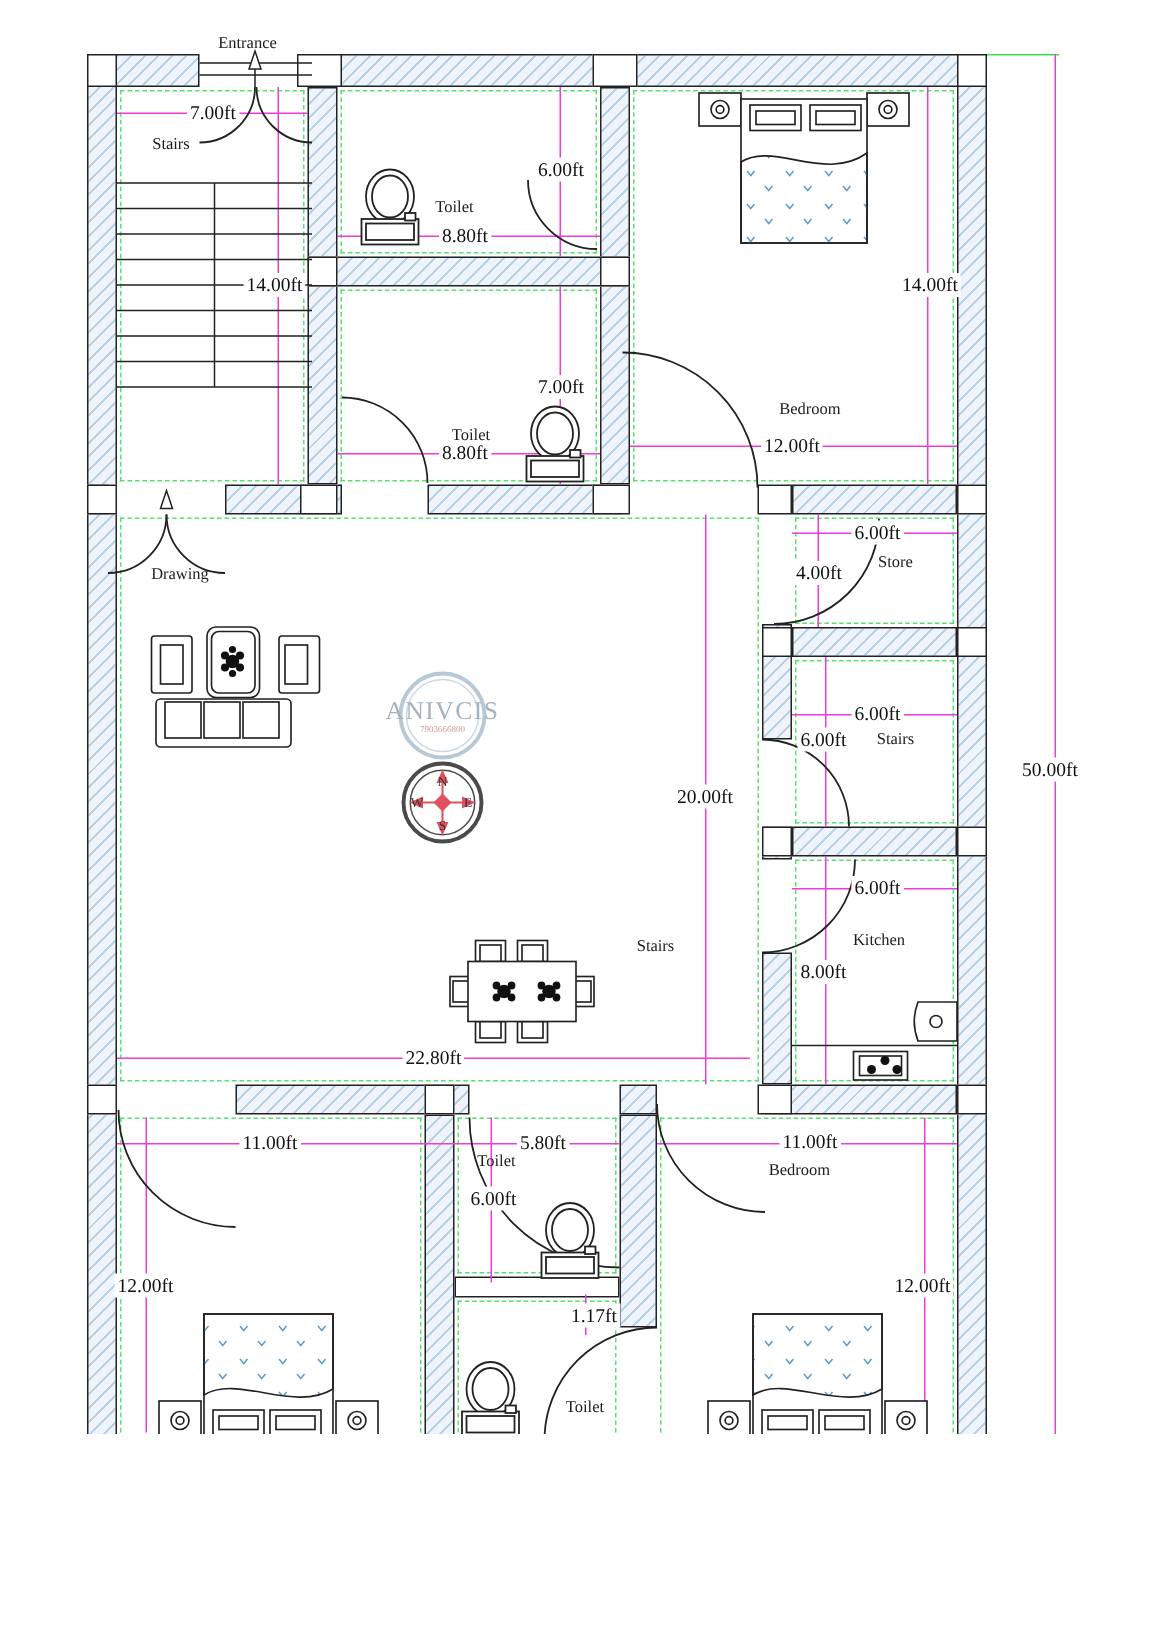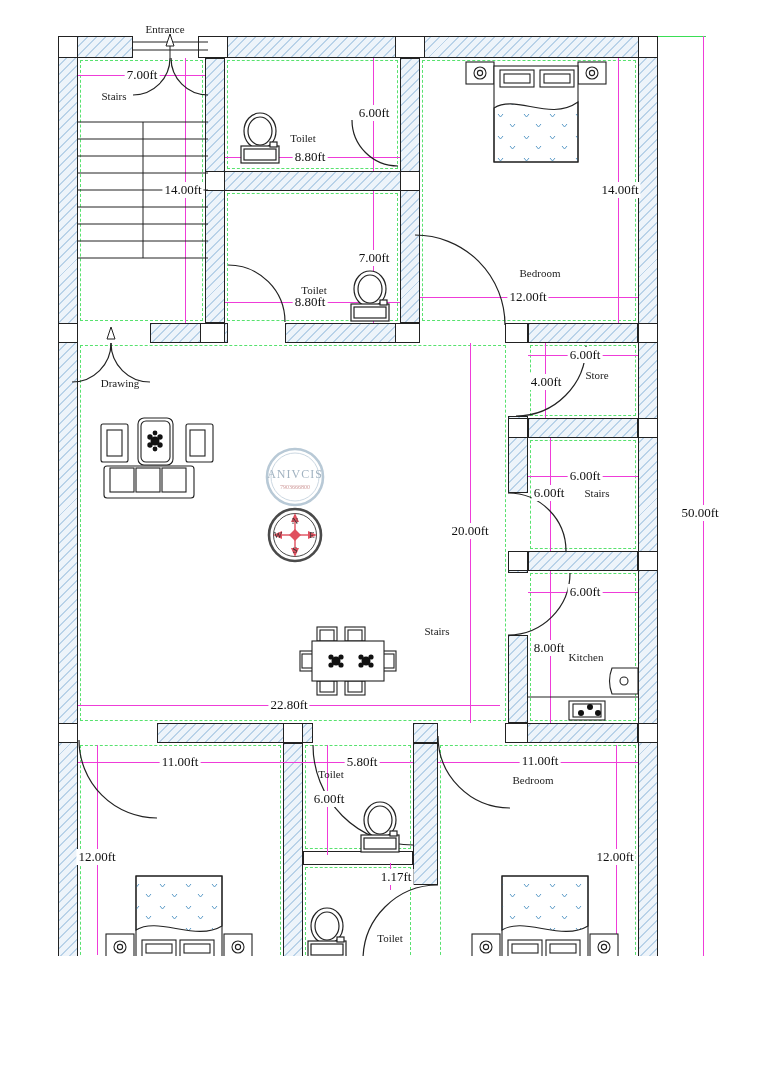--- a/index.html
+++ b/index.html
@@ -16,21 +16,21 @@
   .g{position:absolute;box-sizing:border-box;border:1px dashed #3ade55;opacity:.85;}
   .gl{position:absolute;background:#3ade55;}
   
   .dh{position:absolute;height:1px;background:#ef3cd8;}
   .dv{position:absolute;width:1px;background:#ef3cd8;}
   
   .lbl{position:absolute;transform:translate(-50%,-50%);font-size:11px;color:#1c1c1c;
        white-space:nowrap;z-index:6;}
   .dim{position:absolute;transform:translate(-50%,-50%);font-size:13px;color:#111;background:#fff;
        padding:0 2px;white-space:nowrap;z-index:5;}
-  .brand{position:absolute;transform:translate(-50%,-50%);font-size:12px;letter-spacing:1px;
+  .brand{position:absolute;transform:translate(-50%,-50%);font-size:17px;letter-spacing:1px;
        color:#a2b3c1;z-index:6;}
   .phone{position:absolute;transform:translate(-50%,-50%);font-size:6px;color:#cf9a9a;z-index:6;}
   .cmp{position:absolute;transform:translate(-50%,-50%);font-size:9px;color:#333;z-index:6;}
   svg{position:absolute;left:0;top:0;z-index:4;pointer-events:none;}
 </style>
 </head>
 <body>
 
 <div id="stage">
 
@@ -325,21 +325,21 @@
   </svg>
 
   <span class="lbl" style="left:165px;top:29px">Entrance</span>
   <span class="lbl" style="left:114px;top:96px">Stairs</span>
   <span class="lbl" style="left:303px;top:138px">Toilet</span>
   <span class="lbl" style="left:314px;top:290px">Toilet</span>
   <span class="lbl" style="left:540px;top:273px">Bedroom</span>
   <span class="lbl" style="left:120px;top:383px">Drawing</span>
   <span class="lbl" style="left:597px;top:375px">Store</span>
   <span class="lbl" style="left:597px;top:493px">Stairs</span>
-  <span class="lbl" style="left:586px;top:657px">Kitchen</span>
+  <span class="lbl" style="left:586px;top:627px">Kitchen</span>
   <span class="lbl" style="left:437px;top:631px">Stairs</span>
   <span class="lbl" style="left:331px;top:774px">Toilet</span>
   <span class="lbl" style="left:390px;top:938px">Toilet</span>
   <span class="lbl" style="left:533px;top:780px">Bedroom</span>
 
   <span class="dim" style="left:142px;top:75px">7.00ft</span>
   <span class="dim" style="left:183px;top:190px">14.00ft</span>
   <span class="dim" style="left:310px;top:157px">8.80ft</span>
   <span class="dim" style="left:374px;top:113px">6.00ft</span>
   <span class="dim" style="left:310px;top:302px">8.80ft</span>

